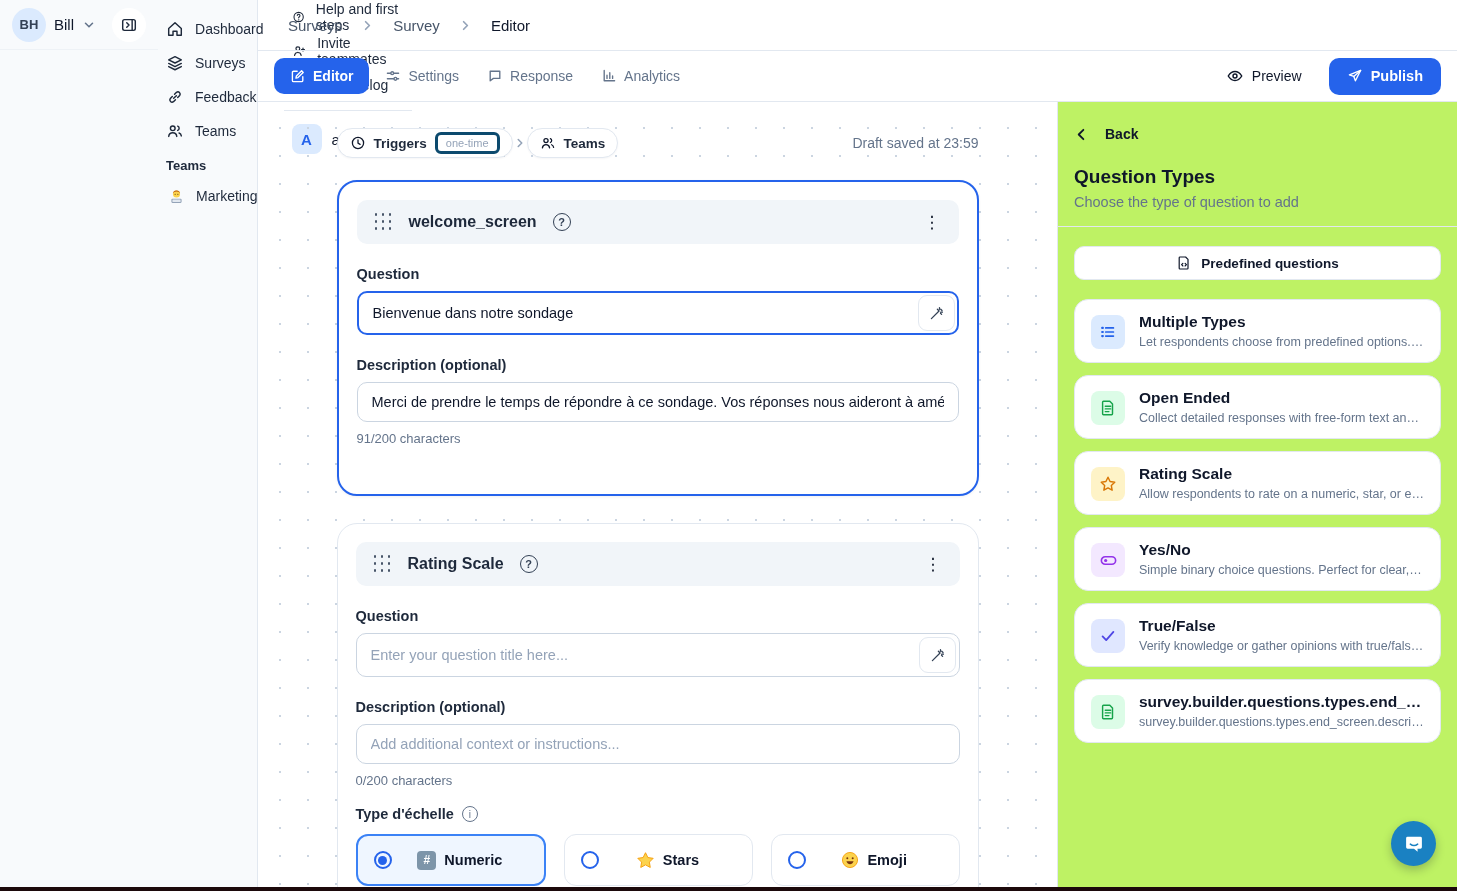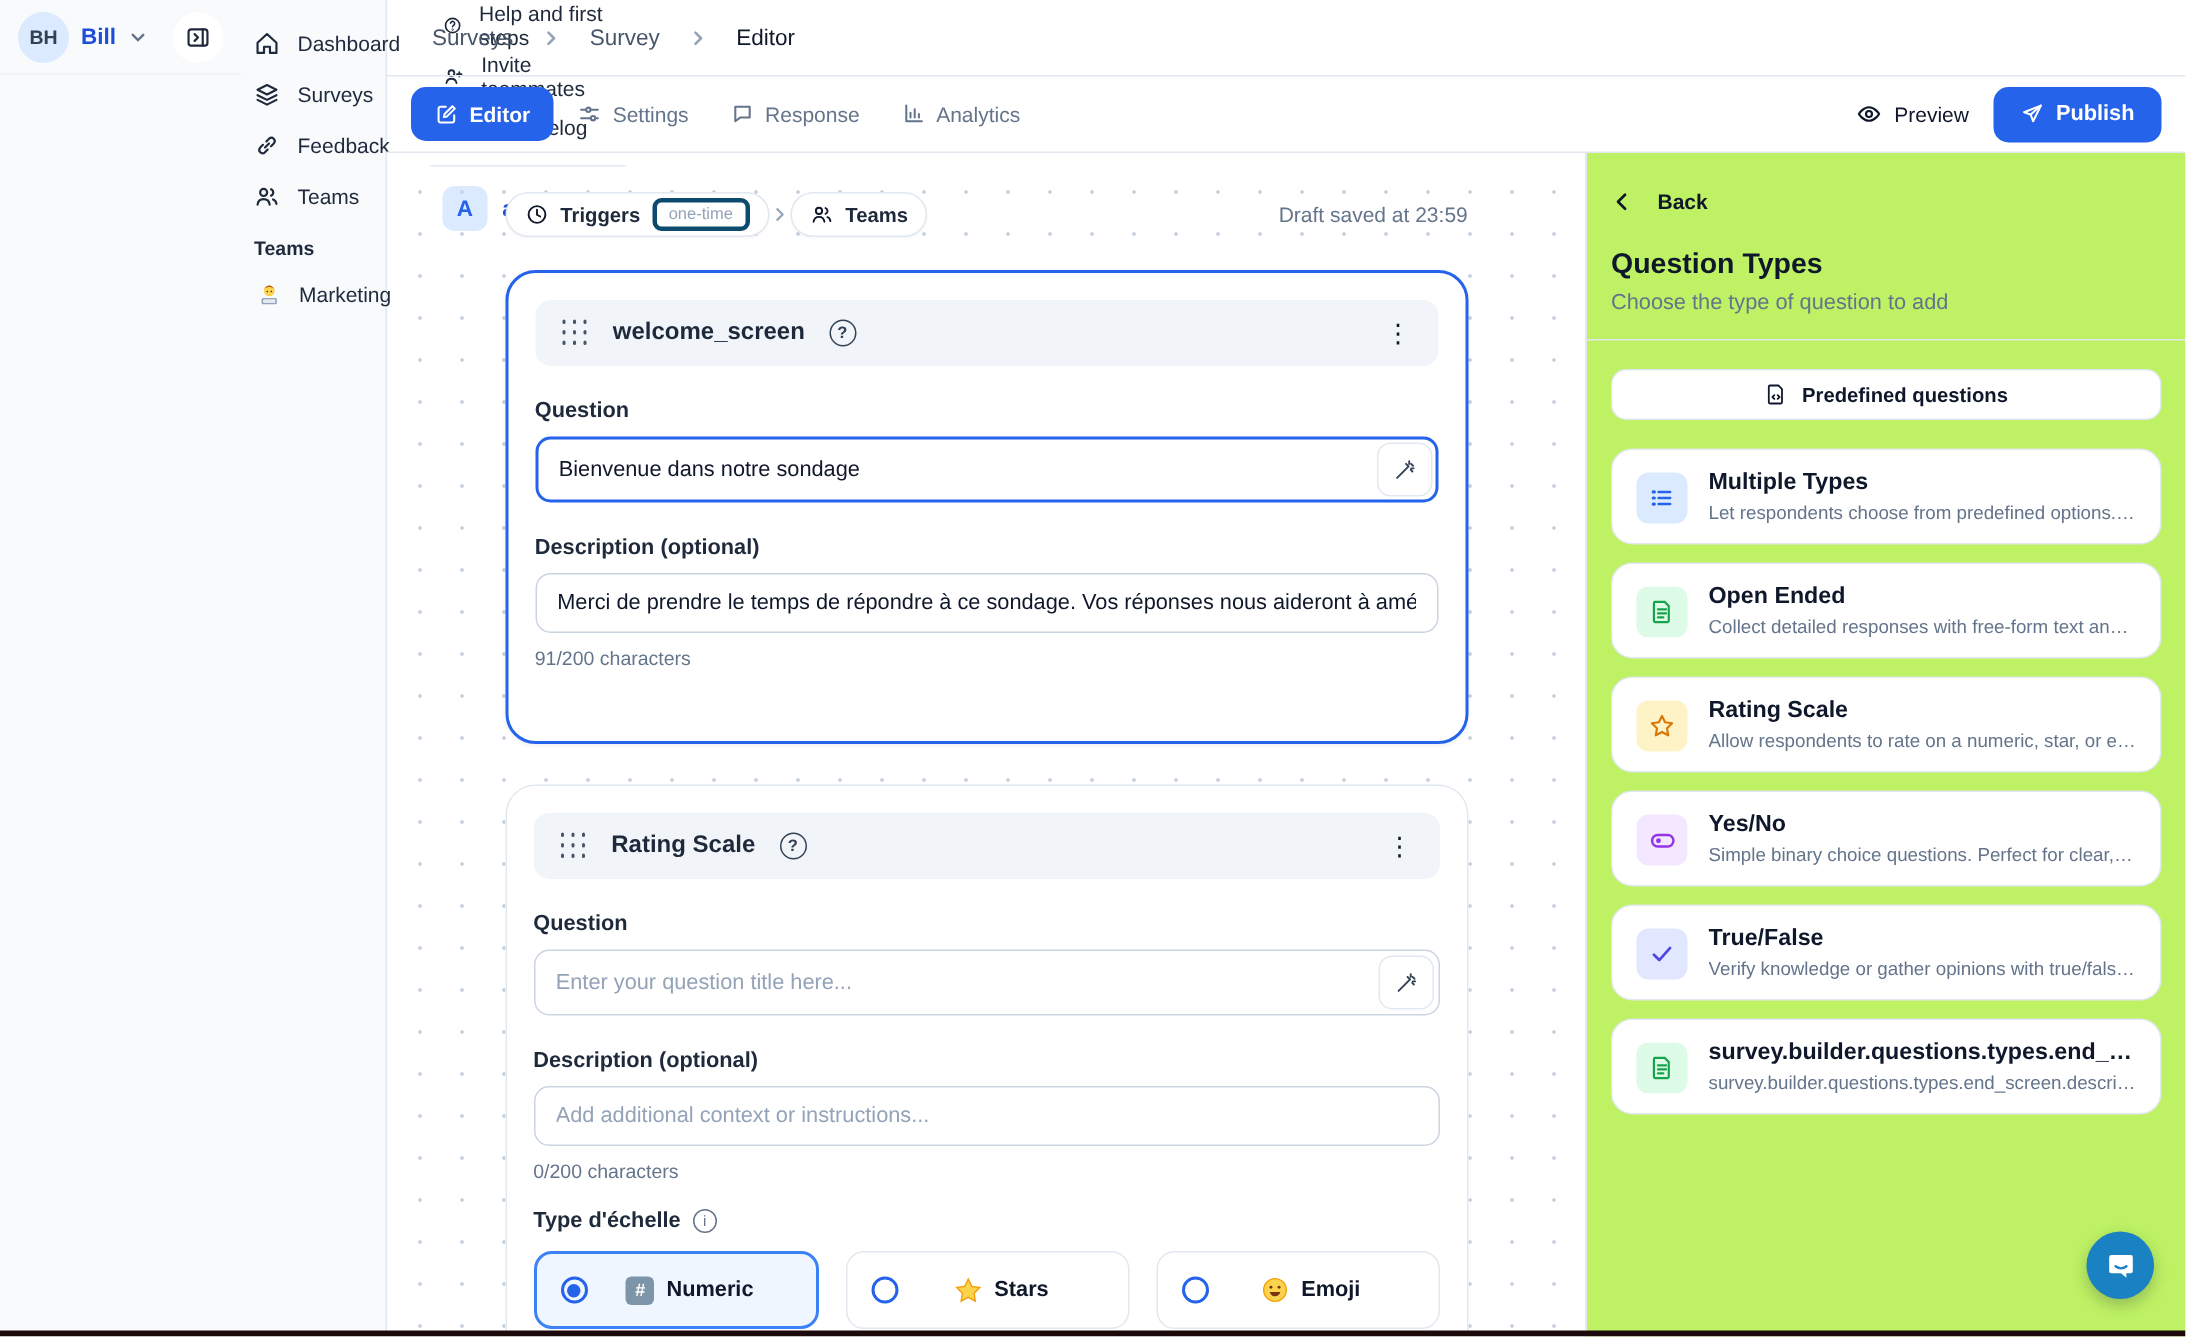--- a/index.html
+++ b/index.html
@@ -4,42 +4,42 @@
 <style>
   * { margin:0; padding:0; box-sizing:border-box; }
   html,body { width:1457px; height:891px; overflow:hidden; }
   body { font-family:"Liberation Sans", sans-serif; color:#0f172a; background:#fff; position:relative; }
   .app { display:flex; width:1457px; height:891px; }
 
   
   .sidebar { width:258px; background:#f8fafc; border-right:1px solid #e2e8f0; display:flex; flex-direction:row; flex-shrink:0; }
   .sb-top { height:50px; display:flex; align-items:center; padding:0 12px; border-bottom:1px solid #eef2f6; gap:8px; }
   .avatar-circle { width:34px; height:34px; border-radius:50%; background:#dbeafe; color:#334155; font-size:13px; font-weight:bold; display:flex; align-items:center; justify-content:center; }
-  .sb-name { font-size:15px; font-weight:bold; color:#1d4ed8; }
+  .sb-name { font-size:15px; font-weight:normal; color:#0f172a; }
   .sb-top .spacer, .row-spacer { flex:1; }
   .icon-btn { width:34px; height:34px; border-radius:50%; background:#fff; border:none; display:flex; align-items:center; justify-content:center; cursor:pointer; }
   .nav { padding:12px 0 0; }
   .nav-item { height:34px; display:flex; align-items:center; gap:11px; padding:0 8px; border-radius:8px; font-size:14px; color:#1e293b; cursor:pointer; }
   .nav-section { font-size:13px; font-weight:bold; color:#1e293b; padding:10px 8px 6px; }
   .team-item { height:34px; display:flex; align-items:center; gap:10px; padding:0 8px; font-size:14px; color:#1e293b; cursor:pointer; }
   .emoji-ic { width:20px; height:20px; display:flex; align-items:center; justify-content:center; }
   .sb-footer { padding:0 12px 8px; }
   .sb-divider { height:1px; background:#e2e8f0; margin:8px 0; }
   .sb-account { height:46px; display:flex; align-items:center; gap:10px; padding:0 8px 6px; cursor:pointer; }
   .avatar-square { width:30px; height:30px; border-radius:8px; background:#dbeafe; color:#2563eb; font-weight:bold; font-size:15px; display:flex; align-items:center; justify-content:center; }
 
   
   .main { flex:1; display:flex; flex-direction:column; min-width:0; }
   .crumbbar { height:51px; border-bottom:1px solid #e2e8f0; display:flex; align-items:center; padding:0 30px; gap:18px; flex-shrink:0; }
   .crumb { font-size:15px; color:#475569; cursor:pointer; }
   .crumb.current { color:#0f172a; }
   .toolbar { height:51px; border-bottom:1px solid #e2e8f0; display:flex; align-items:center; padding:0 16px; gap:4px; flex-shrink:0; }
   .tab { display:flex; align-items:center; gap:7px; height:36px; padding:0 12px; font-size:14px; color:#64748b; border-radius:10px; cursor:pointer; background:none; border:none; font-family:inherit; }
   .tab.active { background:#2563eb; color:#fff; font-weight:bold; padding:0 16px; }
-  .preview-btn { display:flex; align-items:center; gap:8px; font-size:14px; color:#0f172a; background:none; border:none; cursor:pointer; margin-right:12px; font-family:inherit; }
+  .preview-btn { display:flex; align-items:center; gap:8px; font-size:14px; color:#0f172a; background:none; border:none; cursor:pointer; margin-right:23px; font-family:inherit; }
   .publish-btn { display:flex; align-items:center; gap:8px; height:37px; padding:0 18px; background:#2563eb; color:#fff; font-size:14.5px; font-weight:bold; border:none; border-radius:10px; cursor:pointer; font-family:inherit; }
 
   .content { flex:1; display:flex; min-height:0; }
   .canvas { flex:1; min-width:0; overflow:hidden; background-image:radial-gradient(#cbd5e1 1.3px, transparent 1.3px); background-size:28px 28px; background-position:8px 12px; }
   .canvas-inner { width:642px; margin:26px auto 0; }
 
   .chips-row { display:flex; align-items:center; }
   .chip { display:flex; align-items:center; gap:8px; background:#fff; border:1px solid #e2e8f0; border-radius:999px; height:30px; padding:0 12px; font-size:13.5px; font-weight:bold; color:#1e293b; cursor:pointer; box-shadow:0 1px 2px rgba(15,23,42,.04); }
   .chip-badge { font-size:11px; font-weight:normal; color:#94a3b8; border:3px solid #0c4a6e; border-radius:6px; padding:2px 8px; }
   .draft-status { margin-left:auto; font-size:14px; color:#64748b; }

